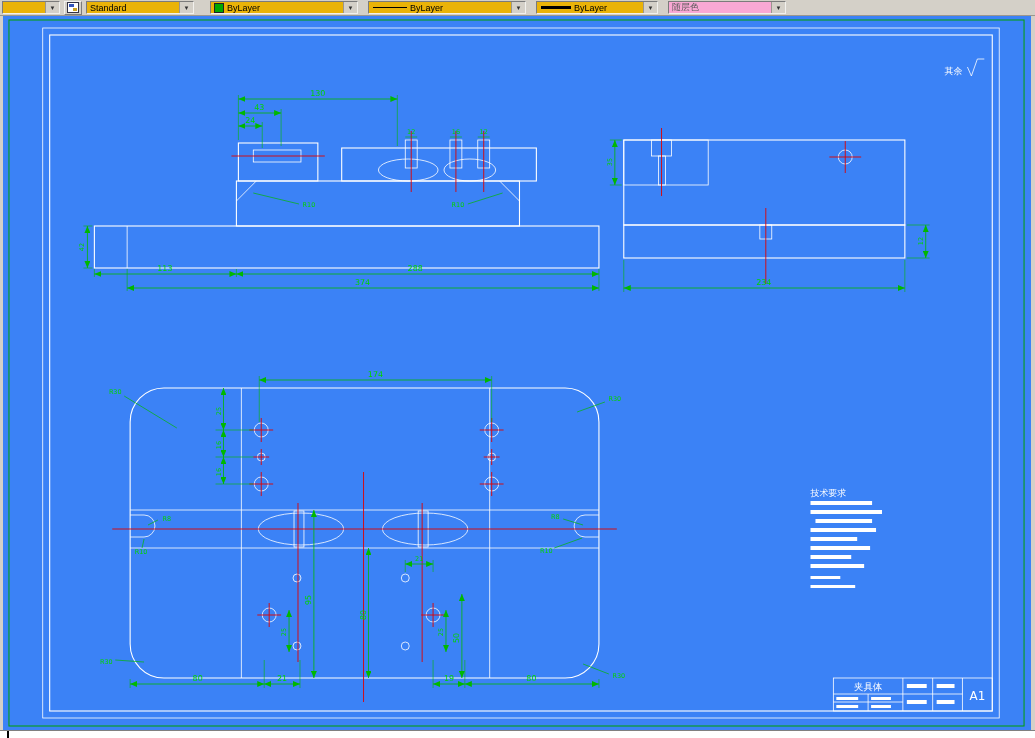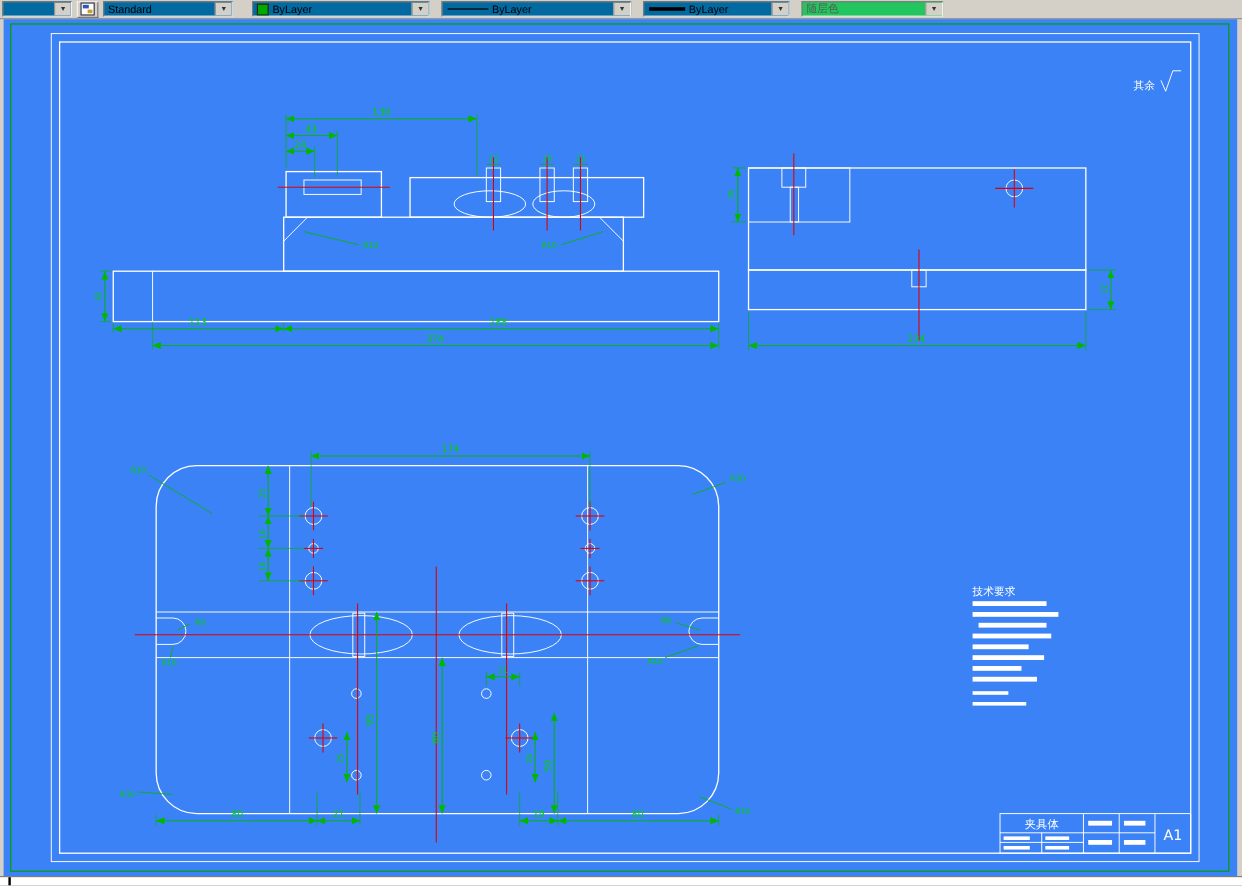--- a/index.html
+++ b/index.html
@@ -1,27 +1,27 @@
 <!DOCTYPE html>
 <html><head>
 <meta charset="utf-8">
 <style>
   html,body{margin:0;padding:0;background:#d4d0c8;width:1035px;height:738px;overflow:hidden;
             font-family:"Liberation Sans",sans-serif;}
   
   .toolbar{height:16px;background:#d4d0c8;display:flex;align-items:center;gap:4px;
            padding:1px 2px 1px 2px;border-bottom:1px solid #9a968f;box-sizing:border-box;}
-  .combo{display:flex;align-items:center;height:13px;background:#0369a1;
+  .combo{display:flex;align-items:center;height:13px;background:#eab308;
          border:1px solid;border-color:#7b7b7b #f2f1ee #f2f1ee #7b7b7b;
          font-size:9px;box-sizing:border-box;overflow:hidden;}
   .combo .ctext{padding:0 3px;white-space:nowrap;color:#000;}
   .combo .cbtn{margin-left:auto;width:13px;height:100%;background:#d4d0c8;
                border-left:1px solid #9a968f;font-size:6px;line-height:12px;text-align:center;color:#333;
                flex:0 0 13px;}
-  .combo.disabled{background:#22c55e;}
+  .combo.disabled{background:#f9a8d4;}
   .combo.disabled .ctext{color:#5a5a5a;}
   .swatch{width:8px;height:8px;background:#00a800;border:1px solid #222;margin-left:3px;flex:0 0 8px;}
   .ltglyph{width:34px;height:1px;background:#000;margin-left:4px;flex:0 0 34px;}
   .lwglyph{width:30px;height:3px;background:#000;margin-left:4px;flex:0 0 30px;}
   .tool-btn{width:18px;height:14px;background:#d4d0c8;border:1px solid;
             border-color:#f2f1ee #7b7b7b #7b7b7b #f2f1ee;display:flex;align-items:center;
             justify-content:center;box-sizing:border-box;}
   .mini-icon{width:10px;height:9px;background:#fff;border:1px solid #334;display:block;position:relative;}
   .mini-icon::after{content:"";position:absolute;left:1px;top:1px;width:5px;height:3px;background:#3355bb;}
   .mini-icon::before{content:"";position:absolute;right:1px;bottom:1px;width:4px;height:3px;background:#c8a020;}

